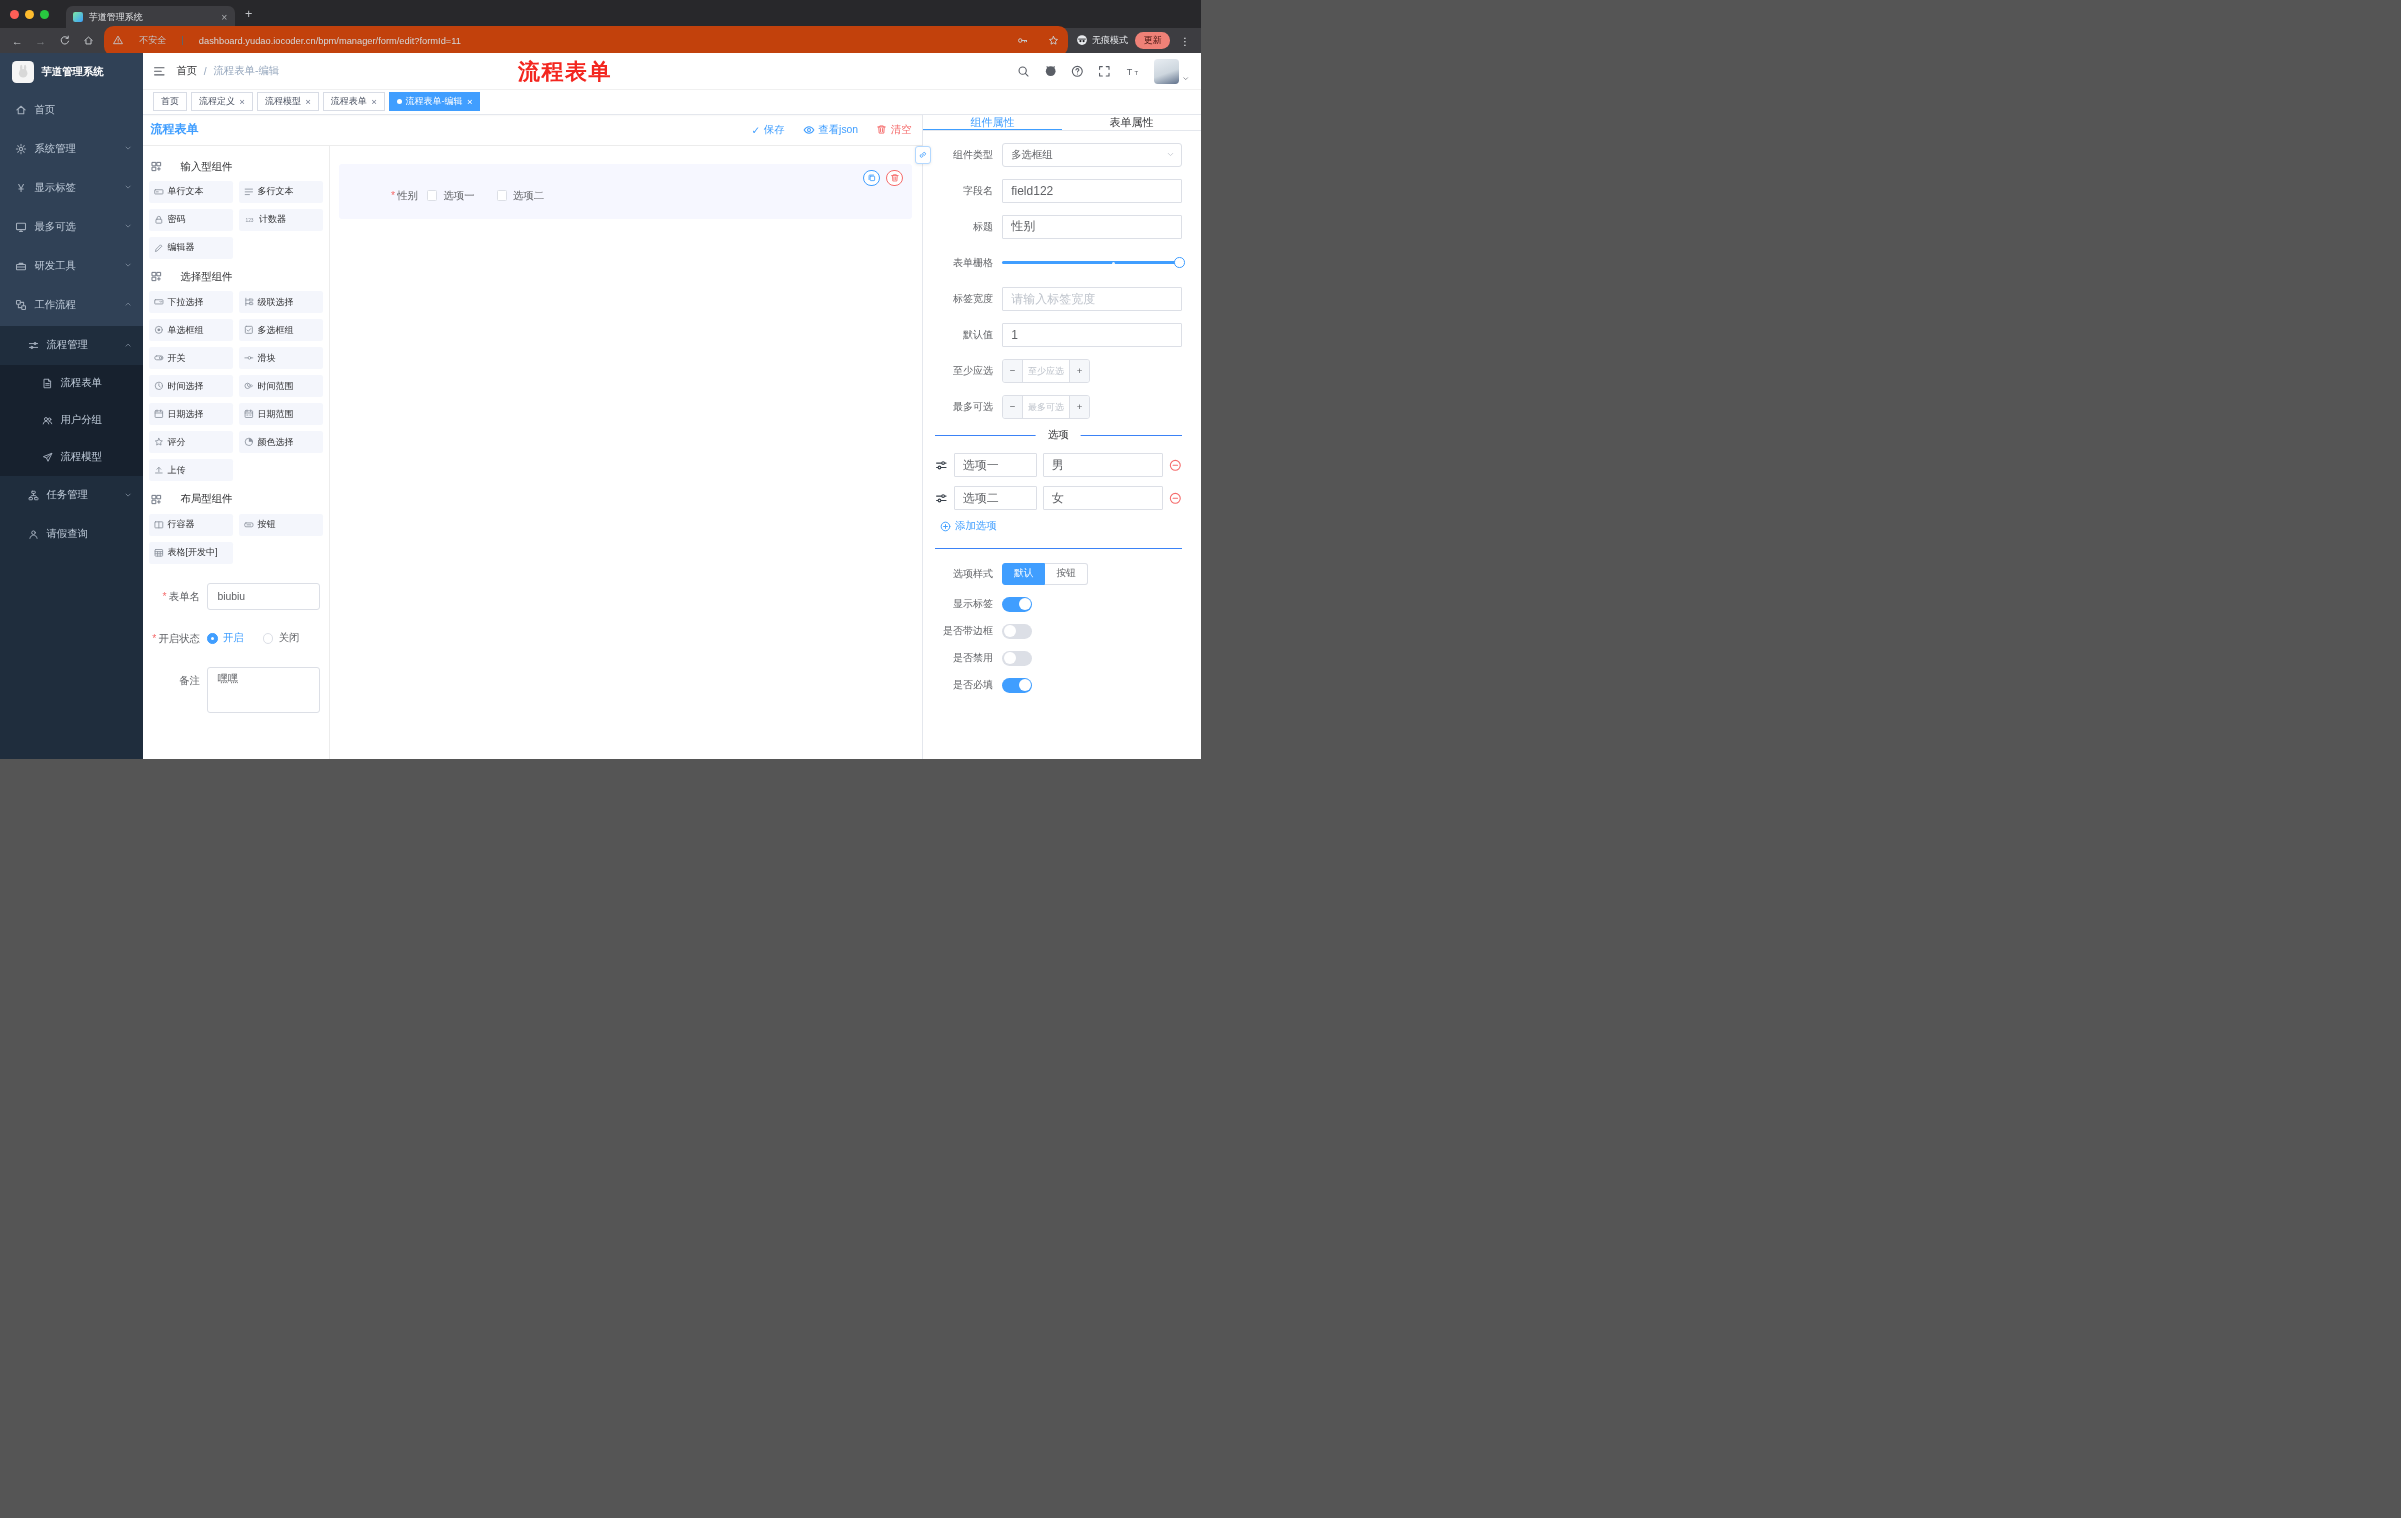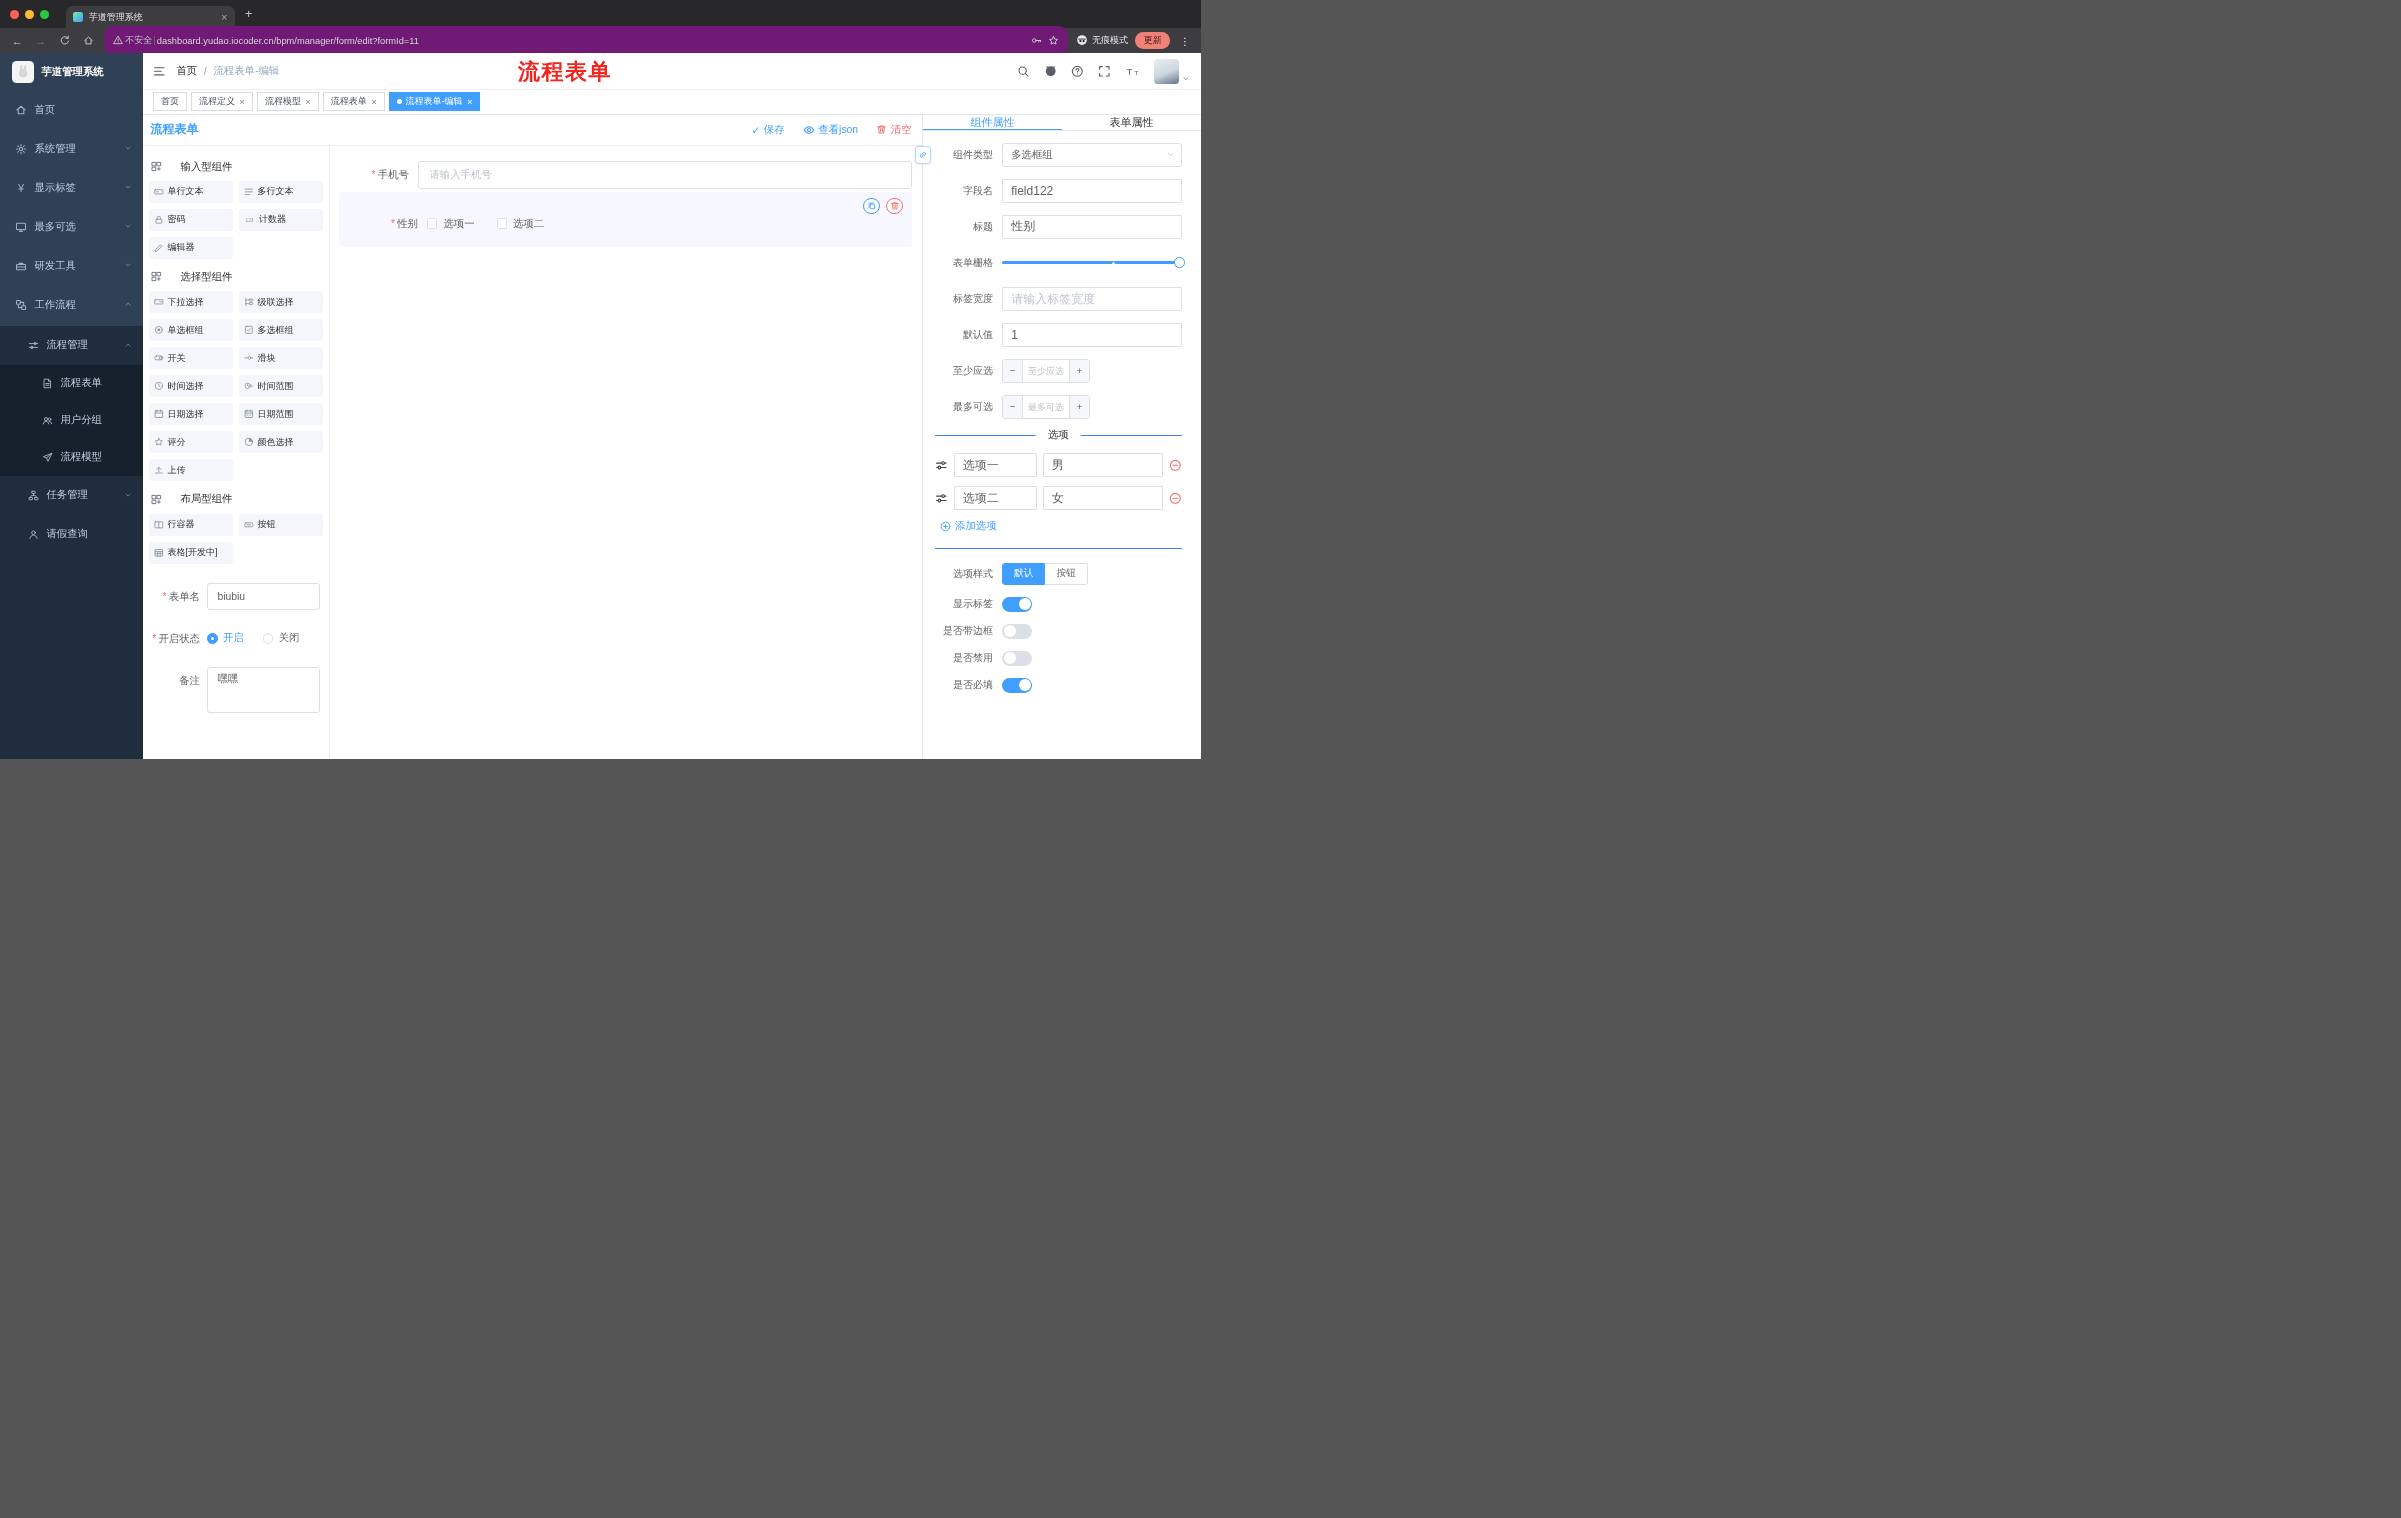--- a/index.html
+++ b/index.html
@@ -16,21 +16,21 @@
   .light{width:9px;height:9px;border-radius:50%}
   .light.red{background:#ff5f57}.light.yellow{background:#febc2e}.light.green{background:#28c840}
   .tab{width:169px;height:22px;margin-top:6px;align-self:flex-end;background:#3d3d41;border-radius:6.7px 6.7px 0 0;display:flex;align-items:center;gap:6px;padding:0 7.4px;color:#e2e3e5;font-size:9px}
   .favicon{width:9.7px;height:9.7px;border-radius:2.2px;background:linear-gradient(135deg,#7ee8a2,#3aa0ff);flex-shrink:0}
   .tab-title{flex:1;overflow:hidden;white-space:nowrap}
   .tab-close{color:#a9abae;font-size:10.4px;cursor:pointer}
   .newtab{color:#c0c3c6;font-size:12.6px;margin-left:10.4px;cursor:pointer}
   .toolbar{height:25px;background:#3d3d41;display:flex;align-items:center;padding:0 9px;gap:7.4px}
   .nav-btn{color:#c9cccf;font-size:11px;width:16.3px;text-align:center;cursor:pointer;display:flex;align-items:center;justify-content:center}
   .nav-btn.dim{color:#7d8083}
-  .urlbar{flex:1;height:30px;background:#701a75;border-radius:9.7px;display:flex;align-items:center;padding:0 9px;gap:2px;min-width:0}
+  .urlbar{flex:1;height:30px;background:#c2410c;border-radius:9.7px;display:flex;align-items:center;padding:0 9px;gap:16px;min-width:0}
   .sec-label{color:#c4c7cc;font-size:9px;white-space:nowrap}
   .url-sep{width:0.7px;height:9px;background:#5f6368}
   .url-text{color:#d4d7da;font-size:9.3px;white-space:nowrap;overflow:hidden;flex:1}
   .urlbar .tail-icon{color:#c9cccf;margin-left:4.5px;cursor:pointer}
   .incog{display:flex;align-items:flex-start;gap:4.5px;color:#e8eaed;font-size:9px;white-space:nowrap}
   .update-pill{height:16.3px;border-radius:8.2px;background:#ef8177;color:#441410;font-size:9px;display:flex;align-items:center;padding:0 8.2px;cursor:pointer;white-space:nowrap}
   .kebab{color:#e8eaed;font-size:10.4px;padding:0 2.2px;cursor:pointer}
 
   
   .app{position:absolute;top:53px;left:0;right:0;bottom:0;display:flex}
@@ -664,24 +664,20 @@
                     </span>
                 </div>
                 <div class="meta-row top">
                   <span class="meta-label">备注</span>
                   <textarea class="meta-textarea" style="">嘿嘿</textarea>
                 </div>
               </div>
             </div>
 
             <div class="canvas">
-              <div class="cfield">
-                <span class="cf-label req">手机号</span>
-                <input class="cf-input" placeholder="请输入手机号" style="">
-              </div>
               <div class="canvas-selected">
                 <div class="sel-actions">
                   <span class="act-circle copy">
                     <svg class="ic" width="9.7" height="9.7" viewBox="0 0 16 16">
                         <rect x="5.2" y="5.2" width="7.4" height="7.4" rx="1"></rect>
                         <path d="M10.8 3.4H4.6a1.2 1.2 0 0 0-1.2 1.2v6.2"></path>
                       </svg>
                   </span>
                   <span class="act-circle del">
                     <svg class="ic" width="9.7" height="9.7" viewBox="0 0 16 16">

